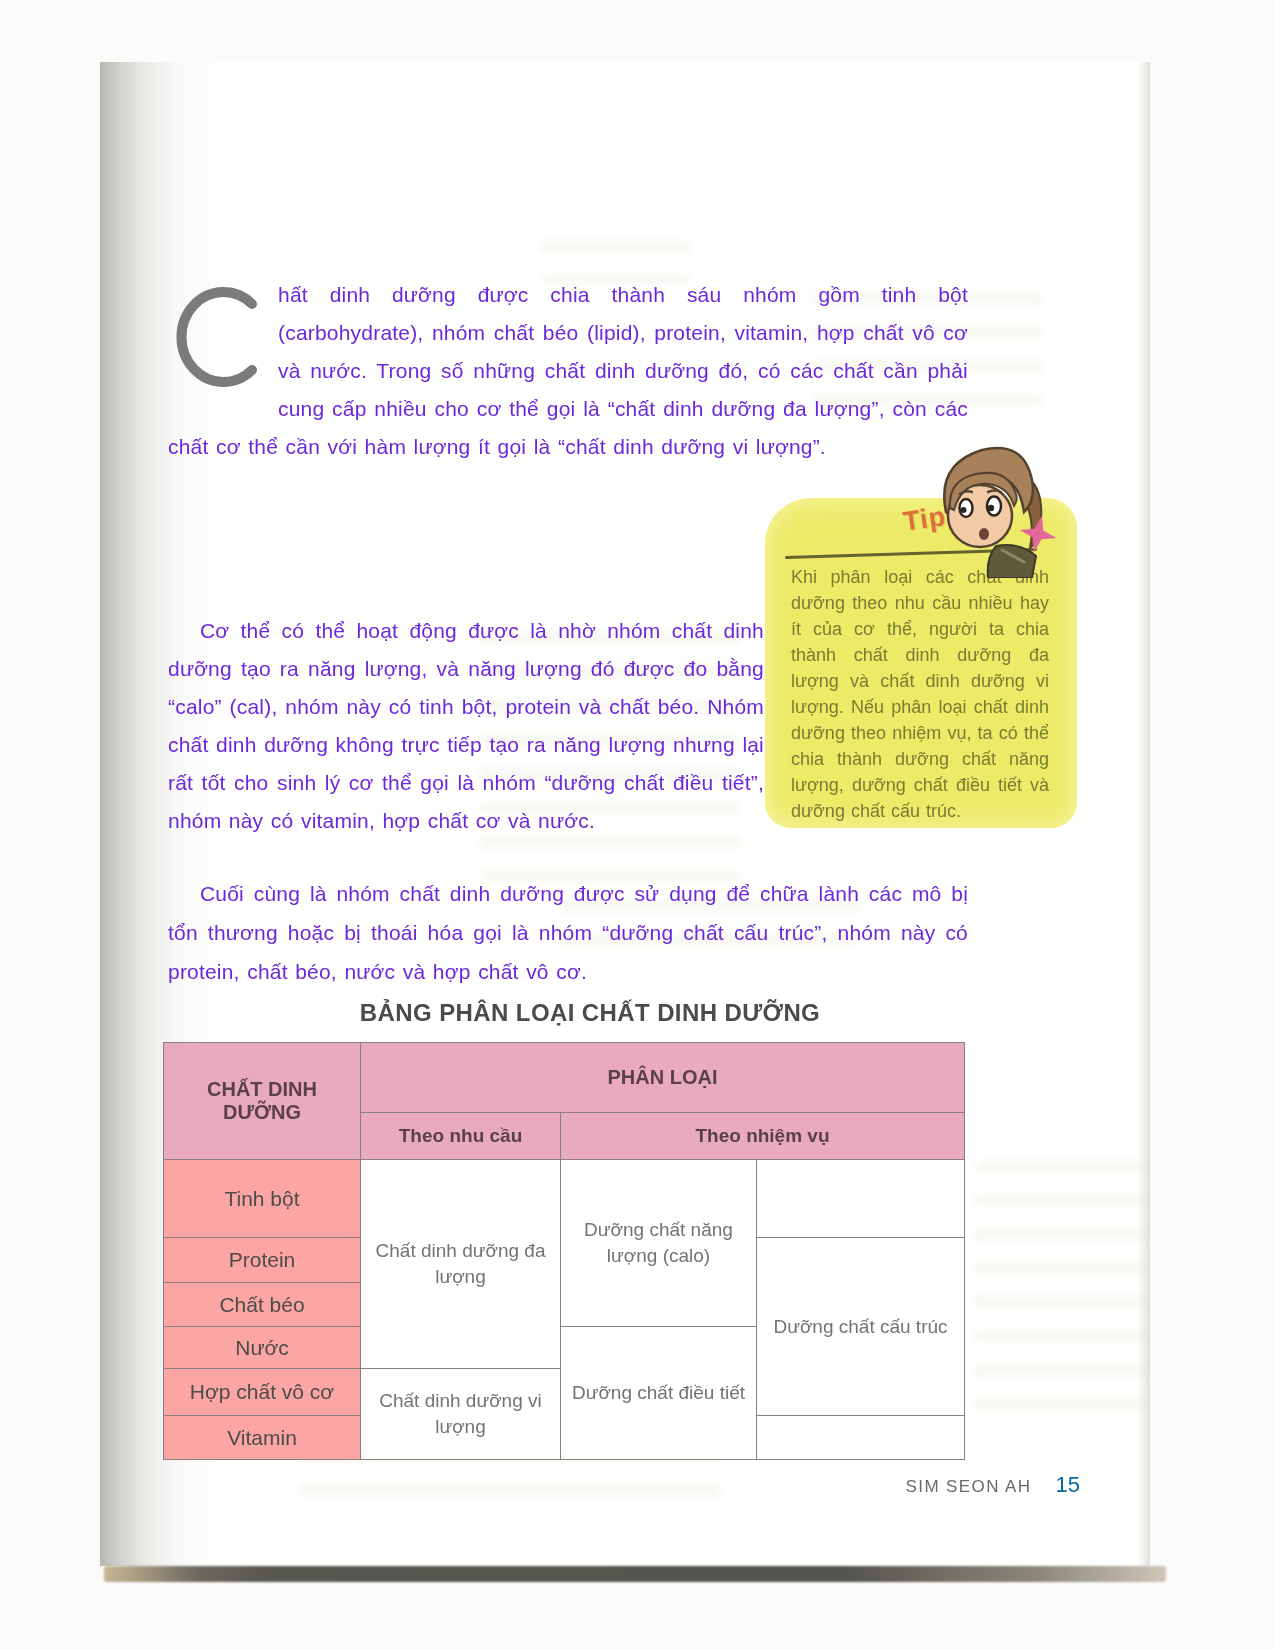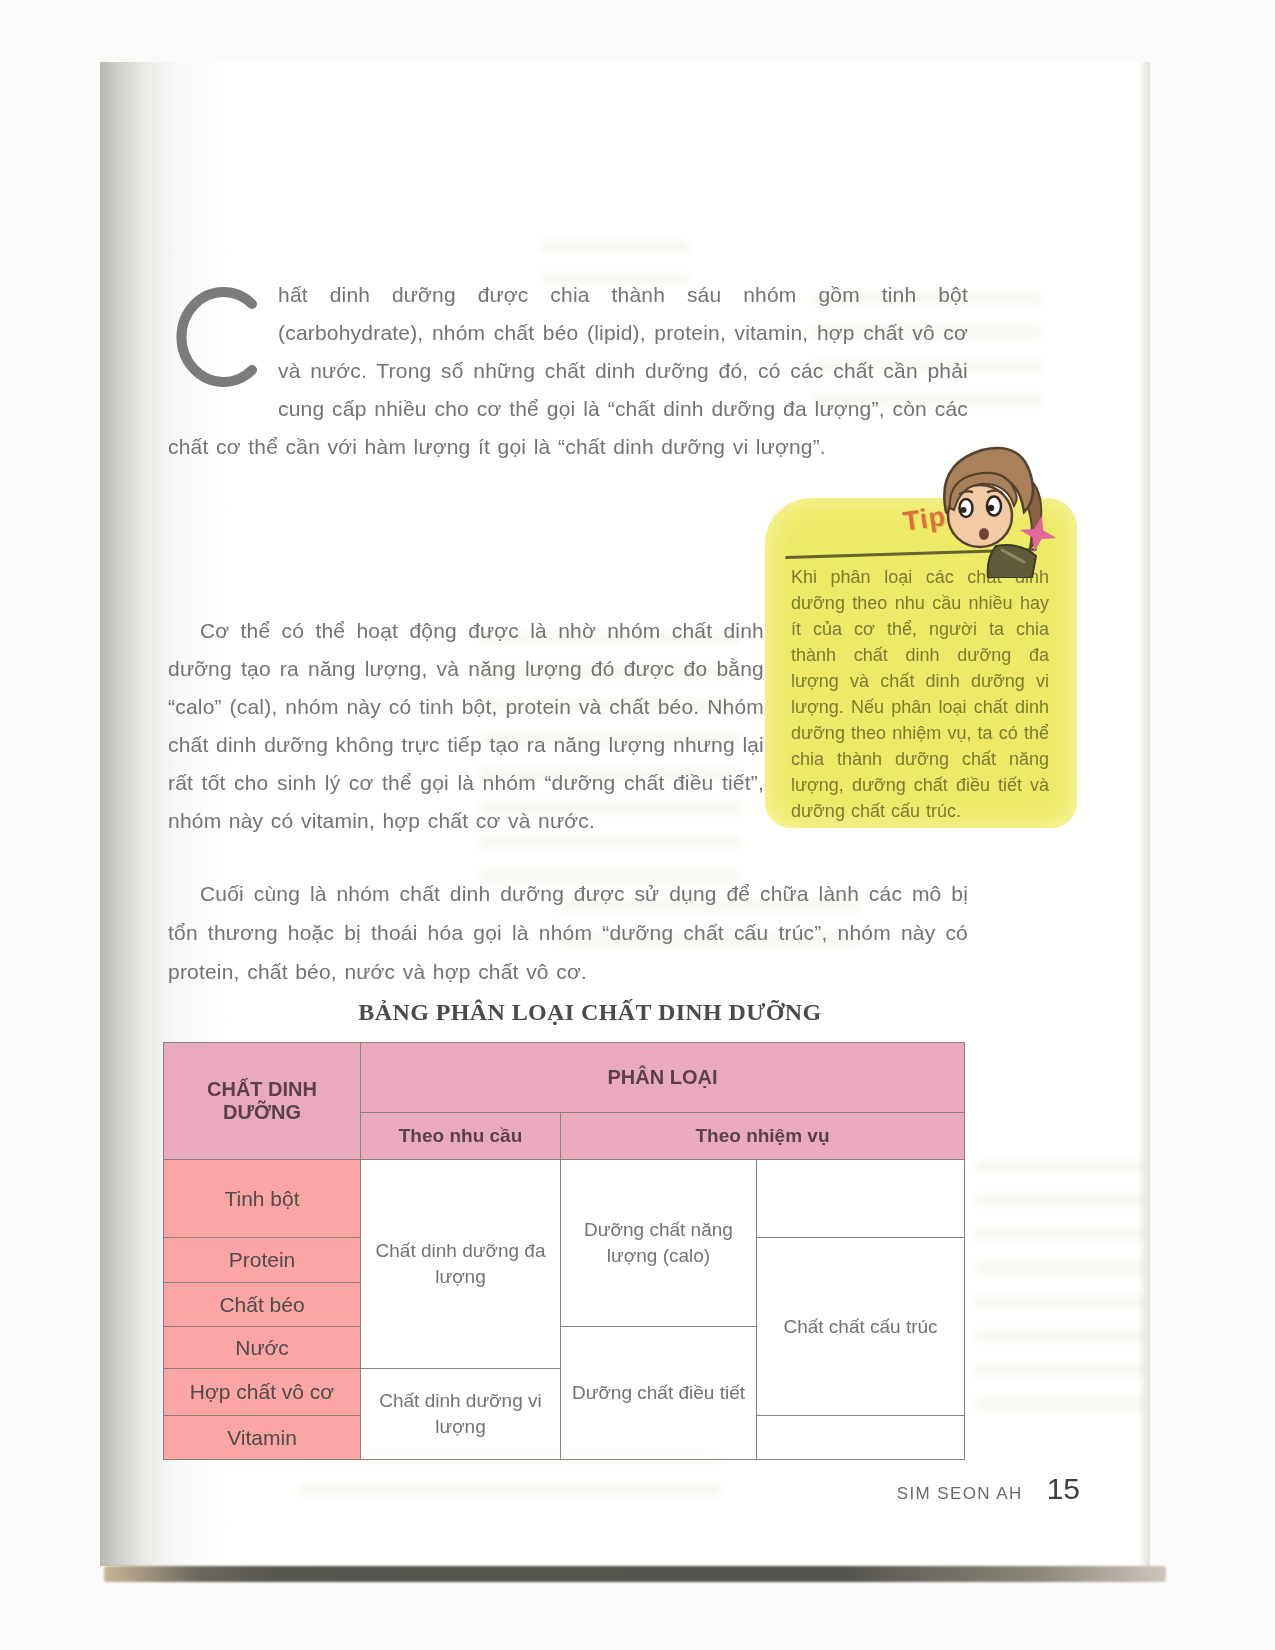--- a/index.html
+++ b/index.html
@@ -28,21 +28,21 @@
     background:linear-gradient(to right,#c9b795 0%,#6a675e 9%,#57564f 16%,#55544e 70%,#8d877b 88%,#cfc6b8 100%);
     filter:blur(1px);border-radius:3px;
   }
   .ghost{
     position:absolute;z-index:2;opacity:.11;filter:blur(3px);border-radius:8px;
     background:repeating-linear-gradient(to bottom, rgba(138,150,78,.55) 0 12px, transparent 12px 34px);
   }
   
   .para{
     position:absolute;z-index:4;text-align:justify;
-    font-size:21px;line-height:38px;word-spacing:1.5px;letter-spacing:.2px;color:#737373;
+    font-size:21px;line-height:38px;word-spacing:1.5px;letter-spacing:.2px;color:#6d28d9;
   }
   .indent{text-indent:32px;}
   .dropcap-svg{float:left;margin:8px 16px 2px 2px;}
   .sr{position:absolute;width:1px;height:1px;overflow:hidden;clip-path:inset(50%);white-space:nowrap;}
   
   .tipbox{
     position:absolute;left:765px;top:498px;width:312px;height:330px;z-index:5;
     background:#edea67;border-radius:46px 30px 26px 26px;
     box-shadow:inset 0 0 30px rgba(255,255,210,.6);
   }
@@ -58,41 +58,41 @@
   }
   .tip-text{
     position:absolute;left:26px;top:66px;width:258px;
     font-size:18px;line-height:26px;color:#7a7c33;text-align:justify;word-spacing:1px;
   }
   .tip-char{position:absolute;left:928px;top:438px;z-index:6;}
   .tip-star{position:absolute;left:1018px;top:514px;z-index:7;transform:rotate(12deg);}
   
   .tbl-title{
     position:absolute;left:190px;top:999px;width:800px;z-index:4;
-    text-align:center;font-size:24px;font-weight:bold;color:#4b4b49;letter-spacing:.4px;font-family:Liberation Serif, serif;
+    text-align:center;font-size:24px;font-weight:bold;color:#4b4b49;letter-spacing:.4px;
   }
   table.nutri{
     position:absolute;left:163px;top:1042px;width:801px;z-index:4;
     border-collapse:collapse;table-layout:fixed;
   }
   table.nutri th,table.nutri td{
     border:1.4px solid #8a7f7e;text-align:center;vertical-align:middle;padding:2px 8px;
   }
   table.nutri th{background:#e9aabe;color:#5a3f4d;font-size:20px;font-weight:bold;}
   table.nutri th.sub{font-size:19px;text-align:center;}
   td.nutrient{background:#fca5a5;color:#4c4c4a;font-size:21px;}
   td.group{color:#737373;font-size:19px;line-height:1.35;background:rgba(255,255,255,.55);}
   td.empty{background:rgba(255,255,255,.55);}
   
   .footer{
     position:absolute;left:790px;top:1472px;width:290px;z-index:4;
     display:flex;align-items:baseline;justify-content:flex-end;gap:24px;
   }
   .footer .author{font-size:17px;letter-spacing:1.4px;color:#696969;}
-  .footer .pageno{font-size:30px;color:#404040;text-align:right;}
+  .footer .pageno{font-size:22px;color:#0369a1;text-align:right;}
 </style>
 </head>
 <body>
 
 <div class="scan">
 
   <div class="page"></div>
   <div class="spine-shadow"></div>
   <div class="edge-right"></div>
   <div class="bottom-strip"></div>
@@ -174,21 +174,21 @@
     </thead>
     <tbody>
       <tr style="height:78px">
         <td class="nutrient">Tinh bột</td>
         <td class="group" rowspan="4">Chất dinh dưỡng đa lượng</td>
         <td class="group" rowspan="3">Dưỡng chất năng lượng (calo)</td>
         <td class="empty"></td>
       </tr>
       <tr style="height:45px">
         <td class="nutrient">Protein</td>
-        <td class="group" rowspan="4">Chất chất cấu trúc</td>
+        <td class="group" rowspan="4">Dưỡng chất cấu trúc</td>
       </tr>
       <tr style="height:44px">
         <td class="nutrient">Chất béo</td>
       </tr>
       <tr style="height:42px">
         <td class="nutrient">Nước</td>
         <td class="group" rowspan="3">Dưỡng chất điều tiết</td>
       </tr>
       <tr style="height:47px">
         <td class="nutrient">Hợp chất vô cơ</td>

